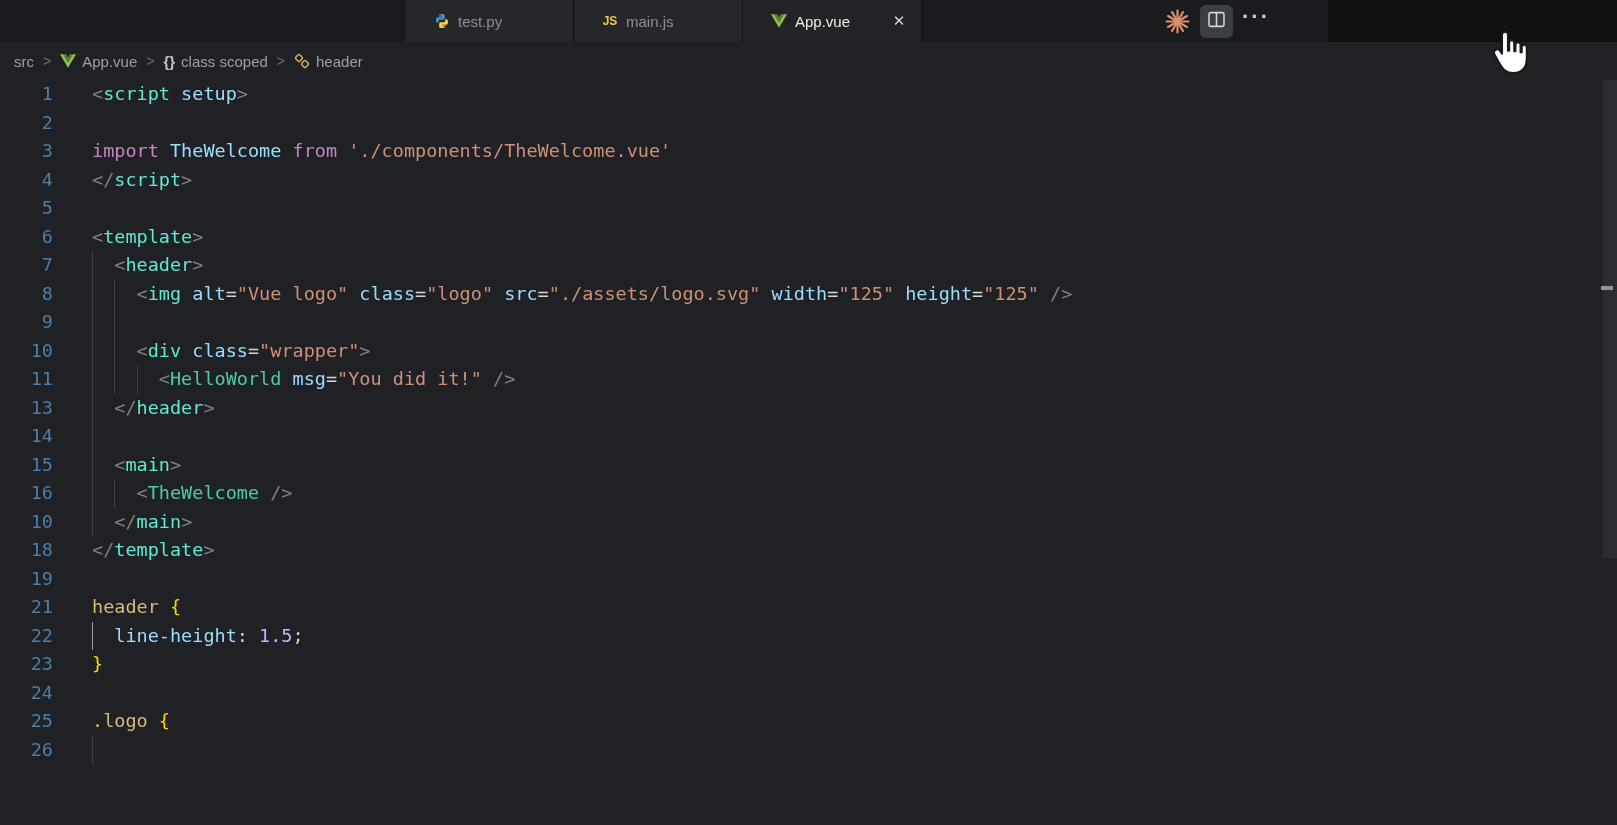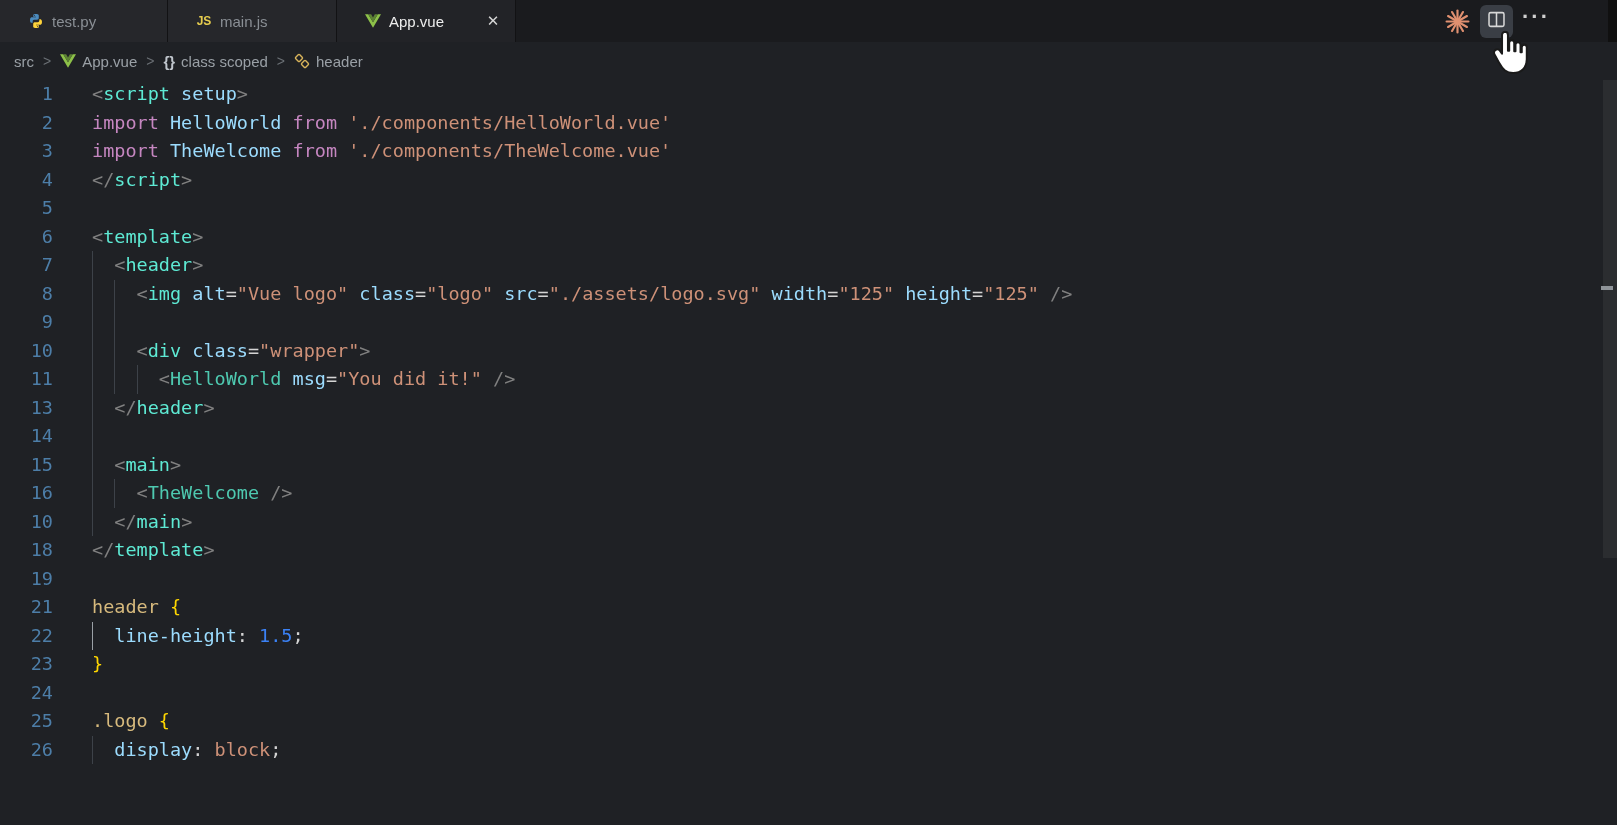--- a/index.html
+++ b/index.html
@@ -1,20 +1,20 @@
 <!DOCTYPE html>
 <html><head>
 <meta charset="utf-8">
 <style>
   html,body{margin:0;padding:0;background:#101010;}
   body{width:1617px;height:825px;position:relative;overflow:hidden;
        font-family:"Liberation Sans",sans-serif;-webkit-font-smoothing:antialiased;}
 
   
-  .tabbar{position:absolute;top:0;left:0;width:1608px;height:42px;background:#1a1b1e;display:flex;}
+  .tabbar{position:absolute;top:0;left:0;width:1328px;height:42px;background:#1a1b1e;display:flex;justify-content:center;}
   .tab{height:42px;box-sizing:border-box;display:flex;align-items:center;gap:8px;
        padding-left:28px;font-size:15px;color:#8a8f95;cursor:pointer;
        background:#26272b;border-right:1px solid #121214;}
   .tab.t1{width:168px;}
   .tab.t2{width:169px;}
   .tab.active{width:179px;background:#222327;color:#ededed;position:relative;padding-right:38px;}
   .tab .ticon{width:16px;height:16px;flex:0 0 16px;display:flex;align-items:center;justify-content:center;}
   .jsicon{color:#e6cd4e;font-weight:bold;font-size:12px;letter-spacing:0;}
   .close{position:absolute;right:12px;top:50%;transform:translateY(-50%);
          width:20px;height:20px;display:flex;align-items:center;justify-content:center;
@@ -48,21 +48,21 @@
   .tk-pun{color:#808080;}
   .tk-tag{color:#5eead4;}
   .tk-comp{color:#4ec9b0;}
   .tk-attr{color:#9cdcfe;}
   .tk-op{color:#d4d4d4;}
   .tk-str{color:#ce9178;}
   .tk-lnk{color:#ce9178;text-decoration-thickness:1.5px;text-underline-offset:4px;}
   .tk-kw{color:#c586c0;}
   .tk-sel{color:#d7ba7d;}
   .tk-brc{color:#ffd700;}
-  .tk-num{color:#3b82f6;margin-top:40px;}
+  .tk-num{color:#c4b5fd;margin-top:40px;}
   .tk-val{color:#ce9178;}
 
   
   .vscroll{position:absolute;top:80px;right:0;width:14px;height:478px;background:rgba(121,121,121,0.14);cursor:pointer;}
   .ruler-dash{position:absolute;top:286px;left:1601px;width:12px;height:4px;background:#8f9499;}
 
   
   .cursor{position:absolute;left:1484px;top:26px;width:54px;height:54px;z-index:50;pointer-events:none;}
 </style>
 </head>
@@ -151,21 +151,21 @@
         <rect x="8.2" y="8.2" width="5.6" height="5.6" rx="1.1" transform="rotate(45 11 11)"></rect>
       </svg>
     </span>
     <span>header</span>
   </span>
 </div>
 
 <div class="editor">
   <div id="code-area">
       <div class="line"><span class="ln">1</span><span class="code"><span class="tk-pun">&lt;</span><span class="tk-tag">script</span><span class="tk-pln"> </span><span class="tk-attr">setup</span><span class="tk-pun">&gt;</span></span></div>
-      <div class="line"><span class="ln">2</span><span class="code"><span class="tk-kw">import</span><span class="tk-pln"> </span><span class="tk-attr">HelloWorld</span><span class="tk-pln"> </span><span class="tk-kw">from</span><span class="tk-pln"> </span><span class="tk-str">'./components/HelloWorld.vue'</span></span></div>
+      <div class="line"><span class="ln">2</span></div>
       <div class="line"><span class="ln">3</span><span class="code"><span class="tk-kw">import</span><span class="tk-pln"> </span><span class="tk-attr">TheWelcome</span><span class="tk-pln"> </span><span class="tk-kw">from</span><span class="tk-pln"> </span><span class="tk-str">'./components/TheWelcome.vue'</span></span></div>
       <div class="line"><span class="ln">4</span><span class="code"><span class="tk-pun">&lt;/</span><span class="tk-tag">script</span><span class="tk-pun">&gt;</span></span></div>
       <div class="line"><span class="ln">5</span><span class="code"></span></div>
       <div class="line"><span class="ln">6</span><span class="code"><span class="tk-pun">&lt;</span><span class="tk-tag">template</span><span class="tk-pun">&gt;</span></span></div>
       <div class="line"><span class="ln">7</span><span class="guide" style="left: 92px;"></span><span class="code"><span class="tk-pln">  </span><span class="tk-pun">&lt;</span><span class="tk-tag">header</span><span class="tk-pun">&gt;</span></span></div>
       <div class="line"><span class="ln">8</span><span class="guide" style="left: 92px;"></span><span class="guide" style="left: 114.28px;"></span><span class="code"><span class="tk-pln">    </span><span class="tk-pun">&lt;</span><span class="tk-tag">img</span><span class="tk-pln"> </span><span class="tk-attr">alt</span><span class="tk-op">=</span><span class="tk-str">"Vue logo"</span><span class="tk-pln"> </span><span class="tk-attr">class</span><span class="tk-op">=</span><span class="tk-str">"</span><span class="tk-lnk">logo</span><span class="tk-str">"</span><span class="tk-pln"> </span><span class="tk-attr">src</span><span class="tk-op">=</span><span class="tk-str">"</span><span class="tk-lnk">./assets/logo.svg</span><span class="tk-str">"</span><span class="tk-pln"> </span><span class="tk-attr">width</span><span class="tk-op">=</span><span class="tk-str">"125"</span><span class="tk-pln"> </span><span class="tk-attr">height</span><span class="tk-op">=</span><span class="tk-str">"125"</span><span class="tk-pln"> </span><span class="tk-pun">/&gt;</span></span></div>
       <div class="line"><span class="ln">9</span><span class="guide" style="left: 92px;"></span><span class="guide" style="left: 114.28px;"></span><span class="code"></span></div>
       <div class="line"><span class="ln">10</span><span class="guide" style="left: 92px;"></span><span class="guide" style="left: 114.28px;"></span><span class="code"><span class="tk-pln">    </span><span class="tk-pun">&lt;</span><span class="tk-tag">div</span><span class="tk-pln"> </span><span class="tk-attr">class</span><span class="tk-op">=</span><span class="tk-str">"</span><span class="tk-lnk">wrapper</span><span class="tk-str">"</span><span class="tk-pun">&gt;</span></span></div>
       <div class="line"><span class="ln">11</span><span class="guide" style="left: 92px;"></span><span class="guide" style="left: 114.28px;"></span><span class="guide" style="left: 136.56px;"></span><span class="code"><span class="tk-pln">      </span><span class="tk-pun">&lt;</span><span class="tk-comp">HelloWorld</span><span class="tk-pln"> </span><span class="tk-attr">msg</span><span class="tk-op">=</span><span class="tk-str">"You did it!"</span><span class="tk-pln"> </span><span class="tk-pun">/&gt;</span></span></div>
       <div class="line"><span class="ln">13</span><span class="guide" style="left: 92px;"></span><span class="code"><span class="tk-pln">  </span><span class="tk-pun">&lt;/</span><span class="tk-tag">header</span><span class="tk-pun">&gt;</span></span></div>
@@ -173,21 +173,21 @@
       <div class="line"><span class="ln">15</span><span class="guide" style="left: 92px;"></span><span class="code"><span class="tk-pln">  </span><span class="tk-pun">&lt;</span><span class="tk-tag">main</span><span class="tk-pun">&gt;</span></span></div>
       <div class="line"><span class="ln">16</span><span class="guide" style="left: 92px;"></span><span class="guide" style="left: 114.28px;"></span><span class="code"><span class="tk-pln">    </span><span class="tk-pun">&lt;</span><span class="tk-comp">TheWelcome</span><span class="tk-pln"> </span><span class="tk-pun">/&gt;</span></span></div>
       <div class="line"><span class="ln">10</span><span class="guide" style="left: 92px;"></span><span class="code"><span class="tk-pln">  </span><span class="tk-pun">&lt;/</span><span class="tk-tag">main</span><span class="tk-pun">&gt;</span></span></div>
       <div class="line"><span class="ln">18</span><span class="code"><span class="tk-pun">&lt;/</span><span class="tk-tag">template</span><span class="tk-pun">&gt;</span></span></div>
       <div class="line"><span class="ln">19</span><span class="code"></span></div>
       <div class="line"><span class="ln">21</span><span class="code"><span class="tk-sel">header</span><span class="tk-pln"> </span><span class="tk-brc">{</span></span></div>
       <div class="line"><span class="ln">22</span><span class="guide active" style="left: 92px;"></span><span class="code"><span class="tk-pln">  </span><span class="tk-attr">line-height</span><span class="tk-op">:</span><span class="tk-pln"> </span><span class="tk-num">1.5</span><span class="tk-op">;</span></span></div>
       <div class="line"><span class="ln">23</span><span class="code"><span class="tk-brc">}</span></span></div>
       <div class="line"><span class="ln">24</span><span class="code"></span></div>
       <div class="line"><span class="ln">25</span><span class="code"><span class="tk-sel">.logo</span><span class="tk-pln"> </span><span class="tk-brc">{</span></span></div>
-      <div class="line"><span class="ln">26</span><span class="guide" style="left: 92px;"></span><span class="code"><span class="tk-pln">  </span><span class="tk-attr">display</span><span class="tk-op">:</span><span class="tk-pln"> </span><span class="tk-val">block</span><span class="tk-op">;</span></span></div>
+      <div class="line"><span class="ln">26</span><span class="guide" style="left: 92px;"></span></div>
     </div>
 </div>
 
 <div class="vscroll"></div>
 <div class="ruler-dash"></div>
 
 <div class="cursor">
   <svg viewBox="0 0 24 24" width="54" height="54">
     <path d="M9.3 2.6c.75 0 1.35.6 1.35 1.35V11h.55V7.4c0-.62.5-1.12 1.12-1.12s1.12.5 1.12 1.12v3.8h.55V8.3c0-.62.5-1.12 1.12-1.12s1.12.5 1.12 1.12v3.4h.55v-2.3c0-.62.5-1.12 1.12-1.12s1.12.5 1.12 1.12v5.4c0 3.6-2.3 6.1-6.1 6.1-3 0-4.5-1.5-6.3-4.7l-2-3.7c-.37-.7-.1-1.57.6-1.94.63-.34 1.4-.16 1.84.43l.95 1.35V3.95c0-.75.6-1.35 1.35-1.35z" fill="#ffffff" stroke="#1a1a1a" stroke-width="0.9" stroke-linejoin="round"></path>
   </svg>

